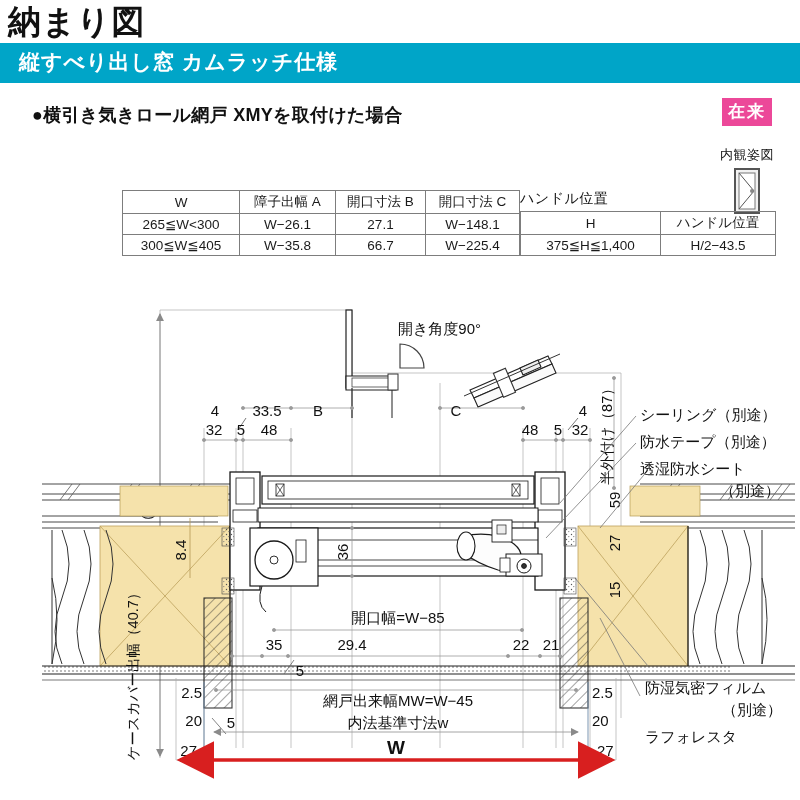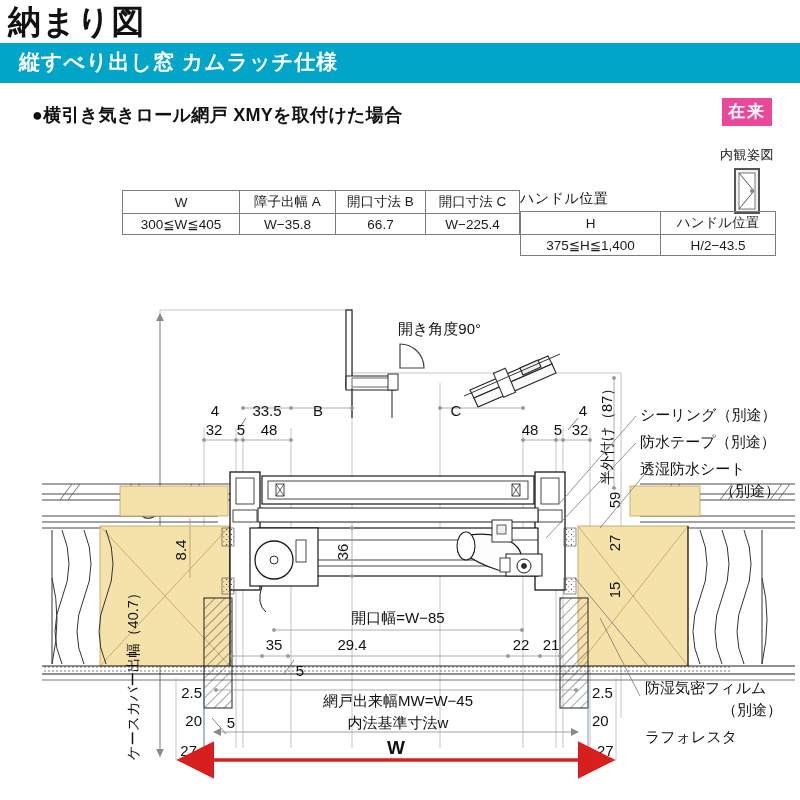--- a/index.html
+++ b/index.html
@@ -98,20 +98,26 @@
   <table class="spec">
     <thead>
       <tr>
         <th>W</th>
         <th>障子出幅 A</th>
         <th>開口寸法 B</th>
         <th>開口寸法 C</th>
       </tr>
     </thead>
     <tbody>
+      <tr>
+        <td>265≦W&lt;300</td>
+        <td>W−26.1</td>
+        <td>27.1</td>
+        <td>W−148.1</td>
+      </tr>
       <tr>
         <td>300≦W≦405</td>
         <td>W−35.8</td>
         <td>66.7</td>
         <td>W−225.4</td>
       </tr>
     </tbody>
   </table>
 </div>
 

